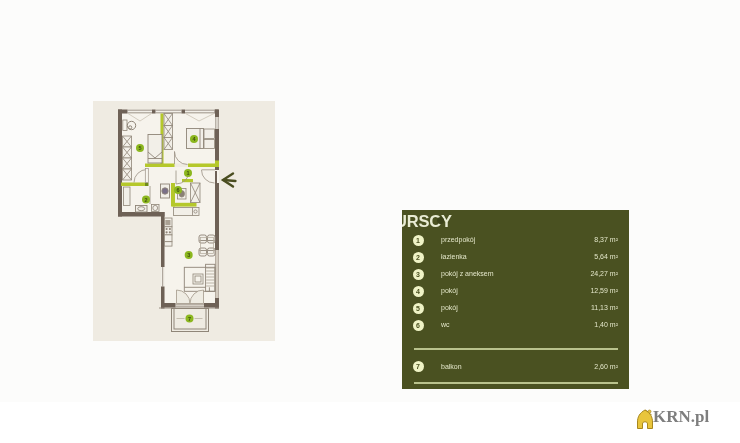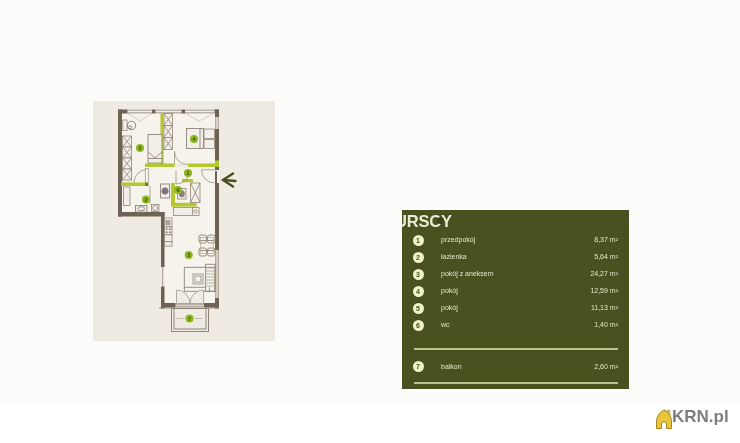--- a/index.html
+++ b/index.html
@@ -373,21 +373,21 @@
 
   <div class="abs" style="left:12px;top:138px;width:204px;height:1.5px;background:#b9c28d;"></div>
 
   <div class="abs" style="left:10.5px;top:151px;width:11px;height:11px;border-radius:50%;background:#eff3c6;color:#4a5121;font-size:7px;font-weight:bold;text-align:center;line-height:11px;">7</div>
   <div class="abs" style="left:39px;top:152.5px;font-size:7px;color:#e3e6c9;">balkon</div>
   <div class="abs" style="right:11px;top:152.5px;font-size:7px;color:#e3e6c9;">2,60 m²</div>
 
   <div class="abs" style="left:12px;top:172px;width:204px;height:1.5px;background:#b9c28d;"></div>
 </div>
 
-<div class="abs" style="left:655px;top:407px;width:82px;height:24px;">
+<div class="abs" style="left:636px;top:407px;width:82px;height:24px;font-family:Liberation Serif, serif;">
 
   <svg class="abs" style="left:0;top:2px;" width="18" height="21" viewBox="0 0 18 21">
     <path d="M9,1 C3.5,4 1.5,8 1.5,13 L1.5,19.5 L6.5,19.5 L6.5,15 C6.5,13.5 7.5,12.8 9,12.8 C10.5,12.8 11.5,13.5 11.5,15 L11.5,19.5 L16.5,19.5 L16.5,13 C16.5,8 14.5,4 9,1 Z" fill="#e9c53c" stroke="#a8871d" stroke-width="1"></path>
     <path d="M9,1 C12,2.5 14,4 15.5,6" fill="none" stroke="#a8871d" stroke-width="0.8"></path>
     <circle cx="13.5" cy="2.5" r="1.5" fill="#e9c53c" stroke="#a8871d" stroke-width="0.7"></circle>
   </svg>
 
   <div class="abs" style="left:17px;top:0px;font-size:17px;font-weight:bold;color:#7e7e7e;">KRN<span style="font-weight:bold;">.pl</span></div>
 </div>
 

